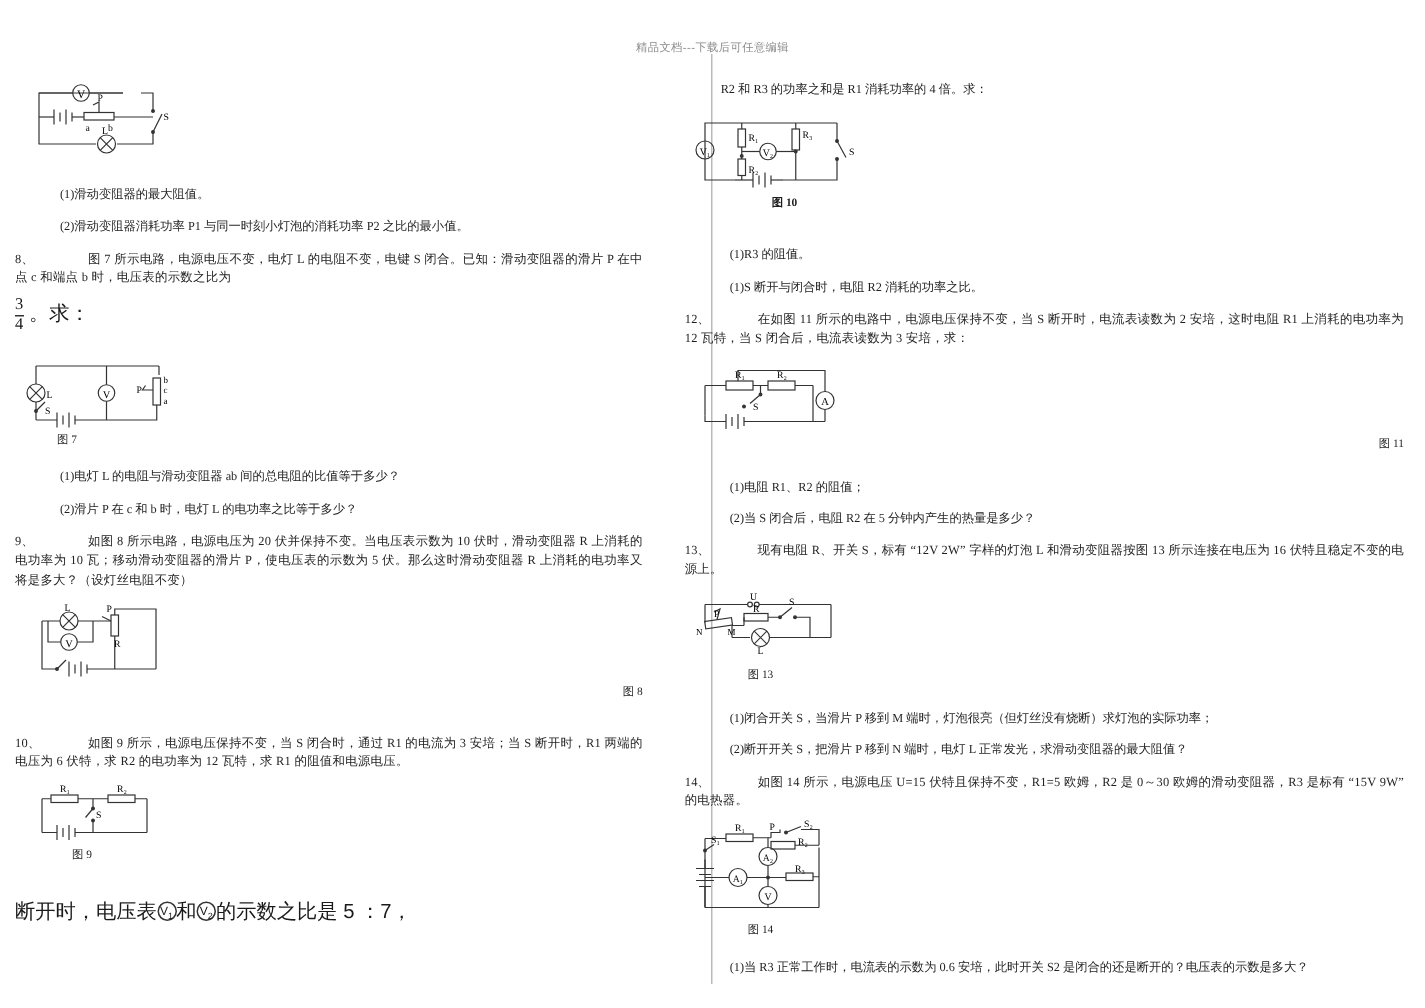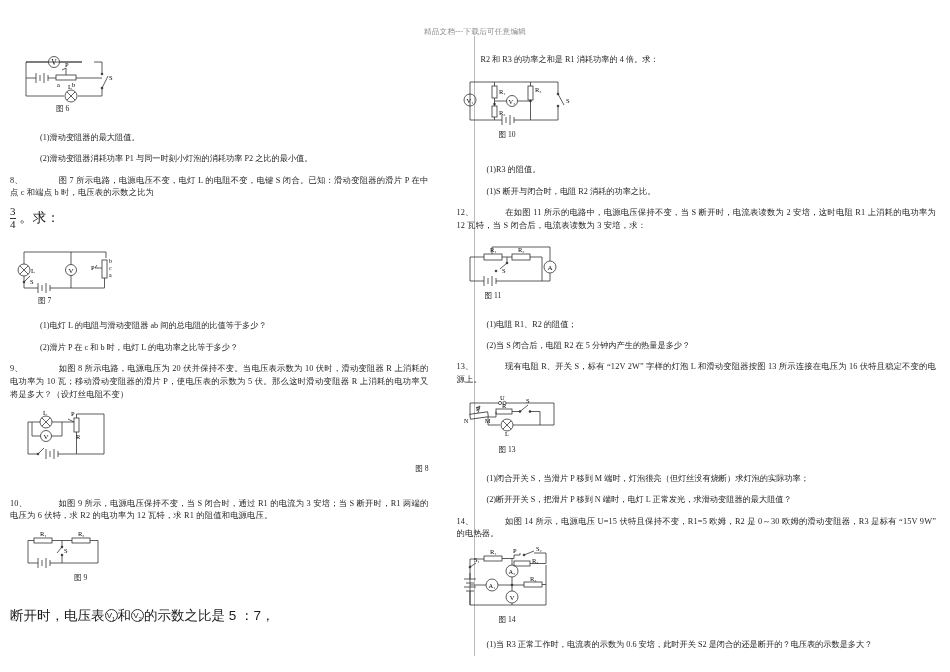--- a/index.html
+++ b/index.html
@@ -168,21 +168,20 @@
             <circle cx="55" cy="48" r="6"></circle>
             <path d="M50.8 43.8 L59.2 52.2 M59.2 43.8 L50.8 52.2"></path>
           </g>
           <text x="38" y="17" class="circ-label" text-anchor="middle" font-size="7">V</text>
           <text x="49" y="19" font-size="6.5">P</text>
           <text x="41" y="39" font-size="6.5">a</text>
           <text x="56" y="39" font-size="6.5">b</text>
           <text x="93" y="32" font-size="6.5">S</text>
           <text x="52" y="41" font-size="6.5">L</text>
         </svg>
-        <div class="fig-caption" style="margin-left:40px;">图 6</div>
       </div>
 
       <div class="spacer-14"></div>
 
       <div class="sub">(1)滑动变阻器的最大阻值。</div>
       <div class="sub">(2)滑动变阻器消耗功率 P1 与同一时刻小灯泡的消耗功率 P2 之比的最小值。</div>
 
       <p class="q">
         <span class="num">8、</span>
         <span class="indent"></span>
@@ -310,21 +309,21 @@
             <path d="M46 28 L46 36"></path>
 
             <path d="M12 36 L22 36"></path>
             <path d="M22 31 L22 41 M26 33 L26 39 M30 31 L30 41 M34 33 L34 39"></path>
             <path d="M34 36 L82 36"></path>
           </g>
           <text x="24" y="9" font-size="6.5">R₁</text>
           <text x="62" y="9" font-size="6.5">R₂</text>
           <text x="48" y="26" font-size="6.5">S</text>
         </svg>
-        <div class="fig-caption" style="margin-left:26px;padding-left:32px;">图 9</div>
+        <div class="fig-caption" style="padding-left:32px;">图 9</div>
       </div>
 
       <div class="spacer-14"></div>
 
 
       <div class="big-line">
         <span>断开时，电压表</span><span class="inline-meter"><span>V</span><sub>1</sub></span><span>和</span><span class="inline-meter"><span>V</span><sub>2</sub></span><span>的示数之比是 5 ：7，</span>
       </div>
 
     </div>
@@ -372,21 +371,21 @@
             <path d="M28 48 L40 48"></path>
             <path d="M52 48 L60 48"></path>
           </g>
           <text x="8" y="31" font-size="6.5" text-anchor="middle">V₁</text>
           <text x="50" y="32" font-size="6.5" text-anchor="middle">V₂</text>
           <text x="37" y="22" font-size="6.5">R₁</text>
           <text x="37" y="43" font-size="6.5">R₂</text>
           <text x="73" y="20" font-size="6.5">R₃</text>
           <text x="104" y="31" font-size="6.5">S</text>
         </svg>
-        <div class="fig-caption" style="margin-left:36px;">图 10</div>
+        <div class="fig-caption" style="margin-left:52px;font-weight:bold;">图 10</div>
       </div>
 
       <div class="spacer-20"></div>
 
       <div class="sub">(1)R3 的阻值。</div>
       <div class="sub">(1)S 断开与闭合时，电阻 R2 消耗的功率之比。</div>
 
       <p class="q">
         <span class="num">12、</span>
         <span class="indent"></span>
@@ -417,21 +416,21 @@
 
             <path d="M8 40 L8 44 L22 44"></path>
             <path d="M22 39 L22 49 M26 41 L26 47 M30 39 L30 49 M34 41 L34 47"></path>
             <path d="M34 44 L88 44"></path>
           </g>
           <text x="28" y="15" font-size="6.5">R₁</text>
           <text x="56" y="15" font-size="6.5">R₂</text>
           <text x="40" y="36" font-size="6.5">S</text>
           <text x="88" y="33" font-size="7" text-anchor="middle">A</text>
         </svg>
-        <div class="fig-caption" style="margin-left:22px;">图 11</div>
+        <div class="fig-caption" style="margin-left:22px;text-align:right;">图 11</div>
       </div>
 
       <div class="spacer-14"></div>
 
       <div class="sub">(1)电阻 R1、R2 的阻值；</div>
       <div class="sub">(2)当 S 闭合后，电阻 R2 在 5 分钟内产生的热量是多少？</div>
 
       <p class="q">
         <span class="num">13、</span>
         <span class="indent"></span>

